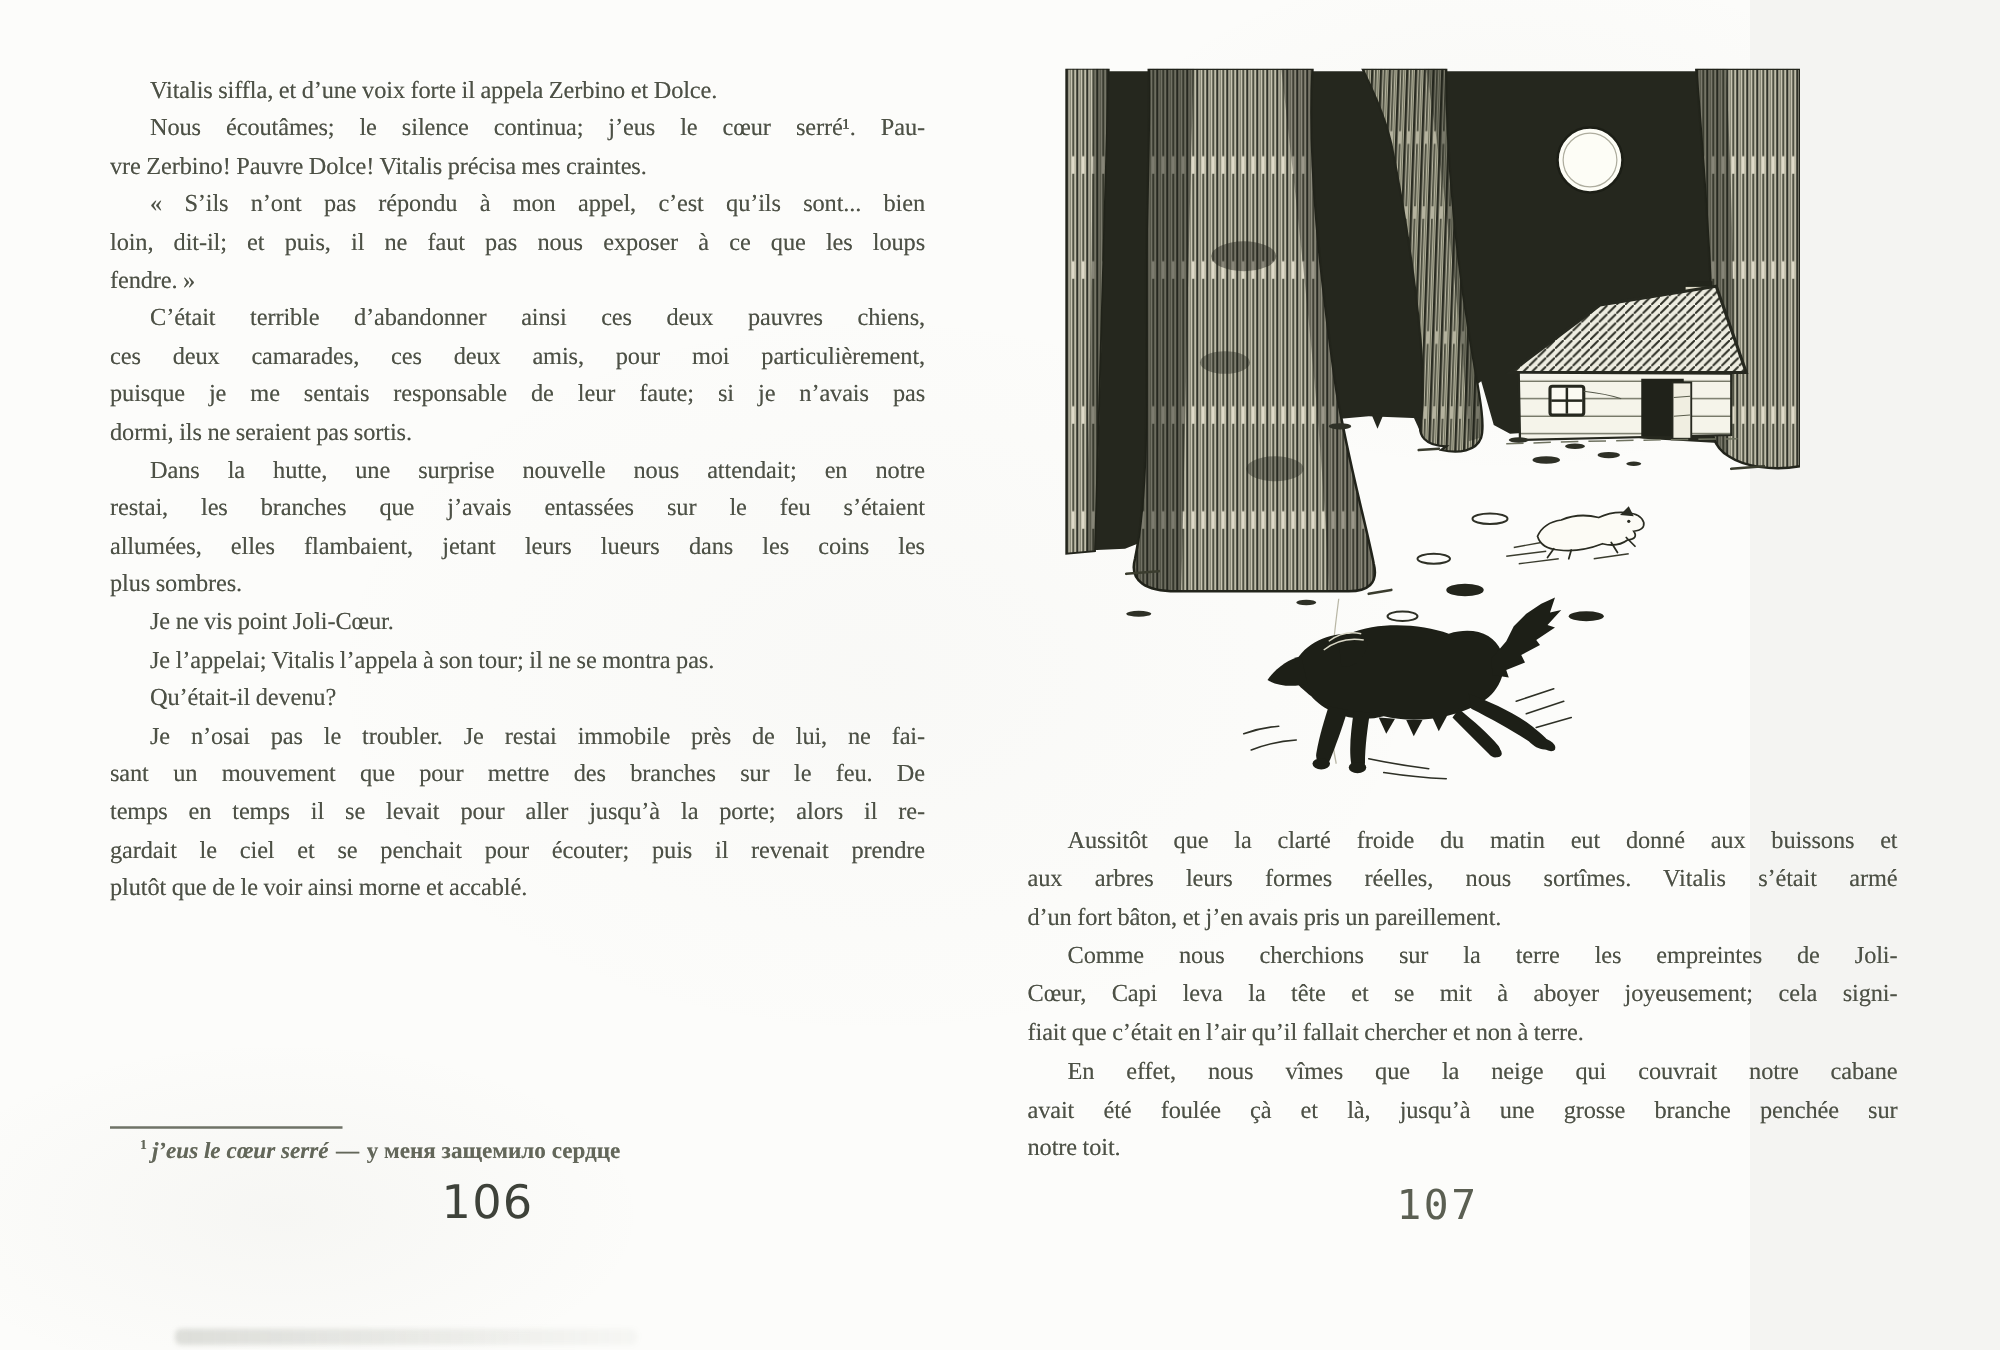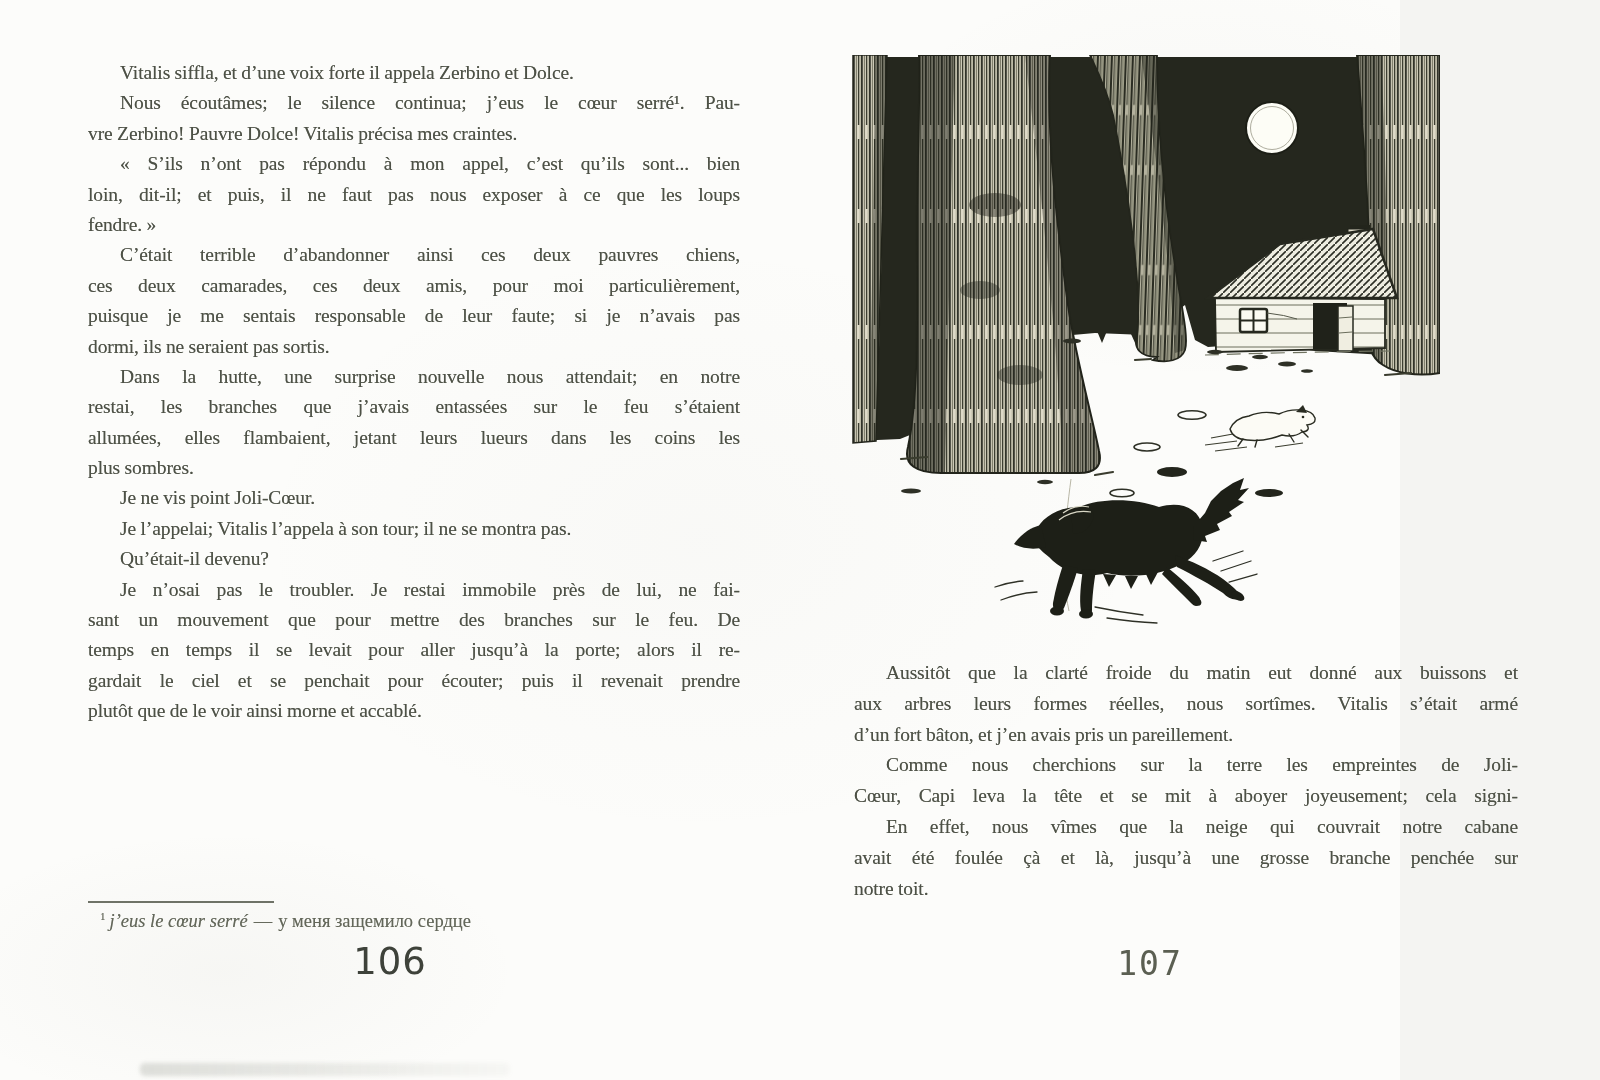--- a/index.html
+++ b/index.html
@@ -30,31 +30,32 @@
     text-align:justify;
     text-align-last:justify;
     line-height:30.4px;
     height:30.4px;
     white-space:normal;
   }
   .textblock .line.first{text-indent:32px;}
   .textblock .line.last{text-align-last:left;}
   #left-text{left:88px;top:58px;width:652px;}
   #right-text{left:822px;top:658px;width:696px;}
-  #right-text .line{line-height:30.8px;height:30.8px;margin-left:32px;}
+  #right-text .line{line-height:30.8px;height:30.8px;}
 
   
   .footnote-rule{
     position:absolute;left:88px;top:901px;width:186px;height:2px;
     background:#565a4e;opacity:.85;
   }
   .footnote{
-    position:absolute;left:100px;top:910px;width:520px;
+    position:absolute;left:112px;top:910px;width:520px;
     font-size:18.5px;color:#63675a;
     text-shadow:0 0 0.5px rgba(99,103,90,0.5);
+    font-weight:bold;
   }
   .fn-marker{font-size:11px;vertical-align:super;margin-right:4px;}
   .fn-phrase{font-style:italic;}
   .fn-sep{margin:0 6px;}
 
   
   .pagenum{
     position:absolute;text-align:center;
     color:#3e423a;
   }
@@ -314,20 +315,21 @@
 
   <div id="right-text" class="textblock">
       <div>
         <div class="line first">Aussitôt que la clarté froide du matin eut donné aux buissons et</div>
         <div class="line">aux arbres leurs formes réelles, nous sortîmes. Vitalis s’était armé</div>
         <div class="line last">d’un fort bâton, et j’en avais pris un pareillement.</div>
       </div>
       <div>
         <div class="line first">Comme nous cherchions sur la terre les empreintes de Joli-</div>
         <div class="line">Cœur, Capi leva la tête et se mit à aboyer joyeusement; cela signi-</div>
+        <div class="line last">fiait que c’était en l’air qu’il fallait chercher et non à terre.</div>
       </div>
       <div>
         <div class="line first">En effet, nous vîmes que la neige qui couvrait notre cabane</div>
         <div class="line">avait été foulée çà et là, jusqu’à une grosse branche penchée sur</div>
         <div class="line last">notre toit.</div>
       </div>
     </div>
 
   <div class="scan-artifact"></div>
 

